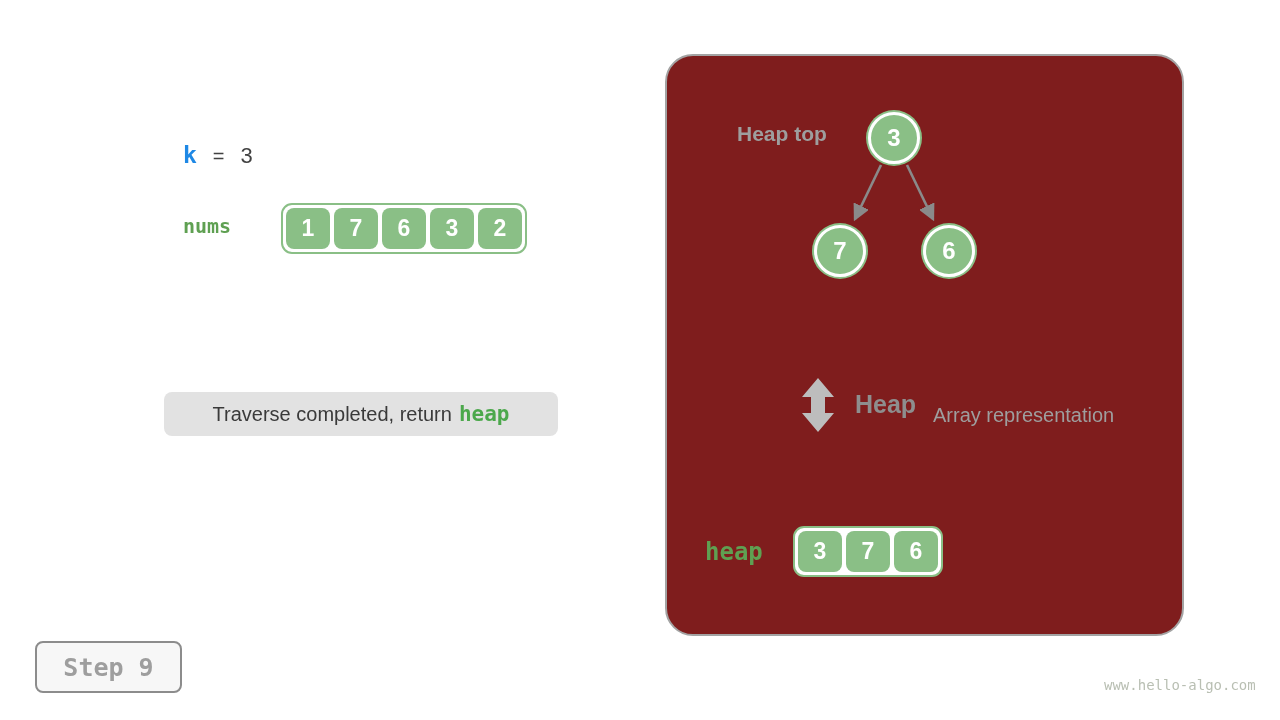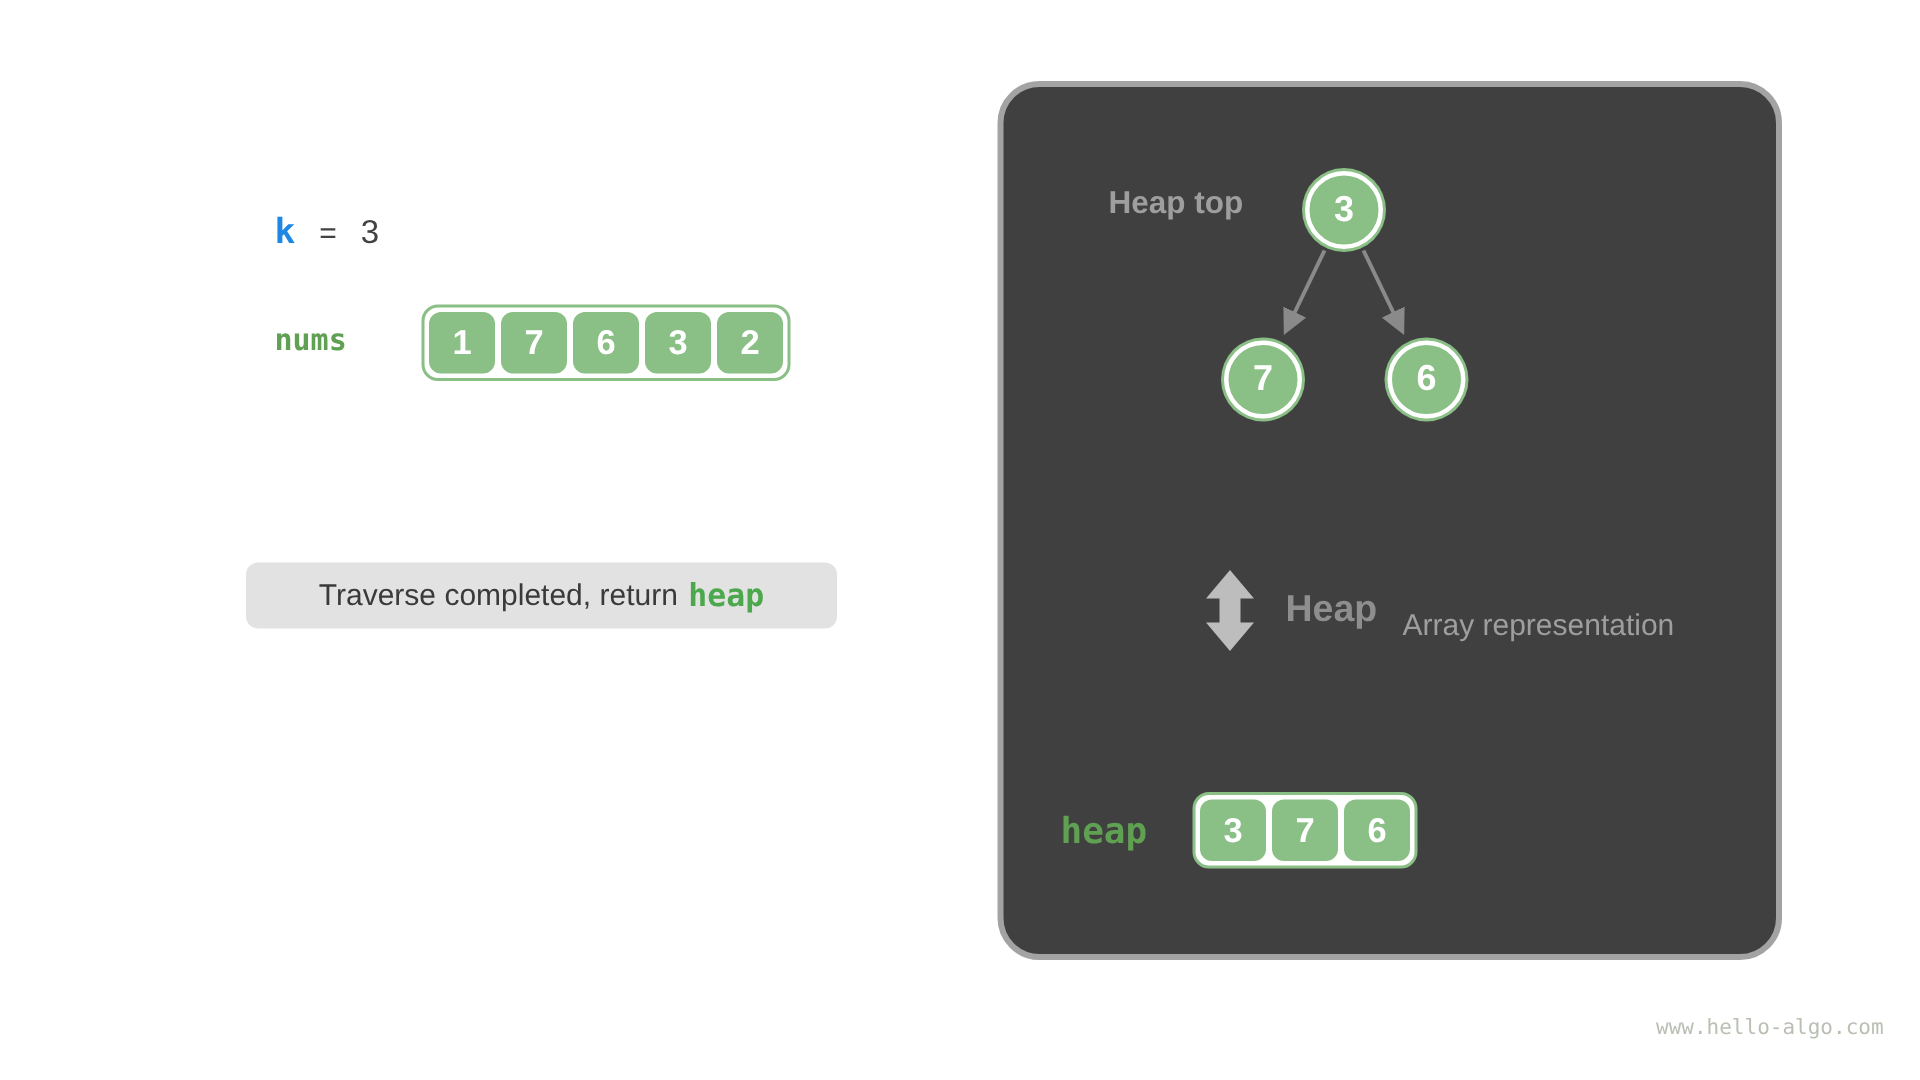--- a/index.html
+++ b/index.html
@@ -59,21 +59,21 @@
     align-items: center;
     justify-content: center;
     color: #ffffff;
     font-weight: 700;
     font-size: 23px;
   }
   .nums-array { left: 281px; top: 203px; }
 
   .message {
     position: absolute;
-    left: 164px; top: 375px;
+    left: 164px; top: 392px;
     width: 394px; height: 44px;
     background: #e2e2e2;
     border-radius: 8px;
     display: flex;
     align-items: center;
     justify-content: center;
     font-size: 20px;
     color: #3a3a3a;
     white-space: pre;
   }
@@ -83,22 +83,22 @@
     font-family: "DejaVu Sans Mono", monospace;
     font-size: 21px;
     margin-left: 7px;
   }
 
   
   .panel {
     position: absolute;
     left: 665px; top: 54px;
     width: 515px; height: 578px;
-    background: #404040;
-    border: 4px solid #a3a3a3;
+    background: #7f1d1d;
+    border: 2px solid #a3a3a3;
     border-radius: 28px;
   }
 
   .heap-top-label {
     position: absolute;
     left: 70px; top: 66px;
     font-size: 21px;
     font-weight: 700;
     color: #9e9e9e;
   }
@@ -226,16 +226,19 @@
     <div class="legend-line legend-array">Array representation</div>
 
     <div class="heap-label">heap</div>
     <div class="array-box heap-array">
       <div class="array-cell">3</div>
       <div class="array-cell">7</div>
       <div class="array-cell">6</div>
     </div>
   </div>
 
+  <div class="step-box">
+    <span>Step 9</span>
+  </div>
 
   <div class="watermark">www.hello-algo.com</div>
 
 </div>
 
 </body></html>

